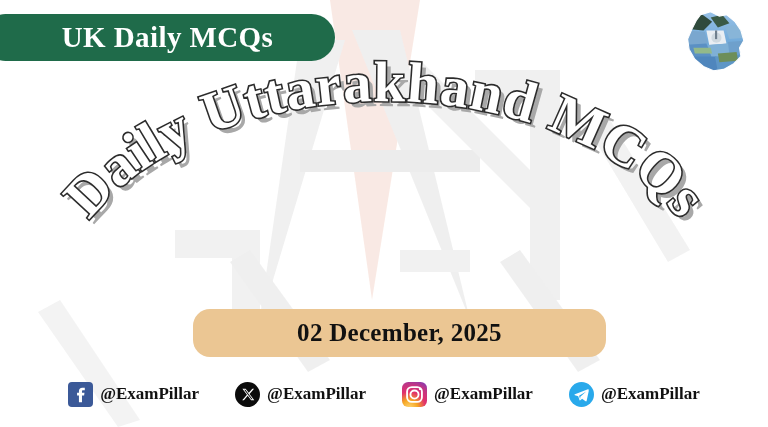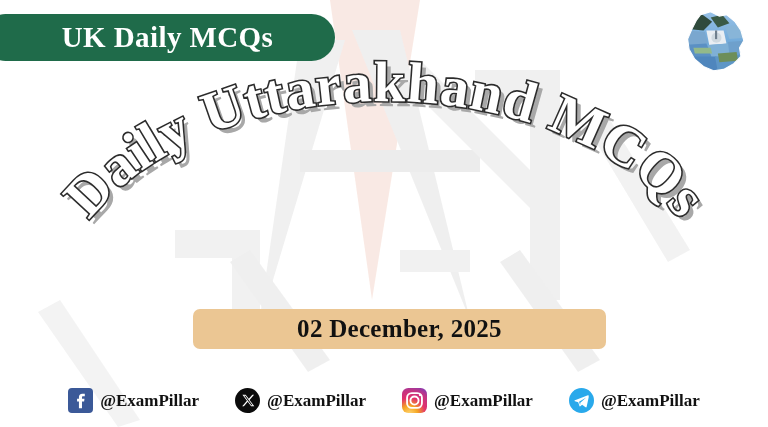--- a/index.html
+++ b/index.html
@@ -82,41 +82,41 @@
     line-height:38px;
     letter-spacing:0.2px;
     white-space:nowrap;
   }
   .heading-line.second{ font-size:30px; }
 
   
   .date-banner{
     position:absolute;
     left:193px;top:309px;
-    width:413px;height:40px;
-    border-radius:7px;
+    width:413px;height:48px;
+    border-radius:17px;
     display:flex;align-items:center;justify-content:center;
     z-index:3;
   }
   .date-text{
     font-family:"Liberation Serif",serif;
     font-weight:bold;
     color:#111111;
     font-size:25px;
     letter-spacing:0.3px;
     white-space:nowrap;
   }
 
   
   .social-bar{
     position:absolute;
     left:0;top:375px;
     width:768px;height:38px;
     display:flex;
-    align-items:flex-end;
+    align-items:center;
     justify-content:center;
     gap:27px;
     z-index:3;
   }
   .social-item{
     display:flex;
     align-items:center;
     gap:7px;
   }
   .social-item + .social-item{ margin-left:9px; }

